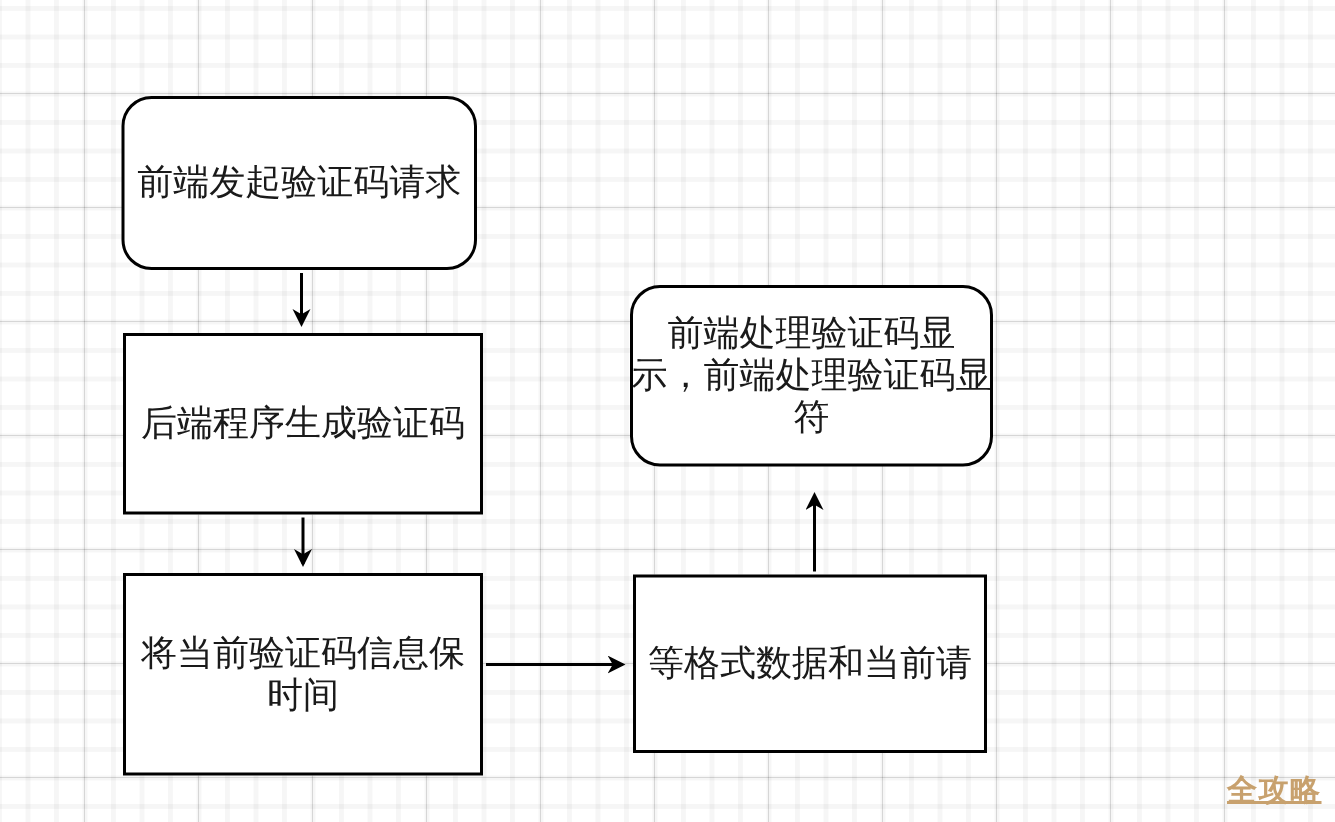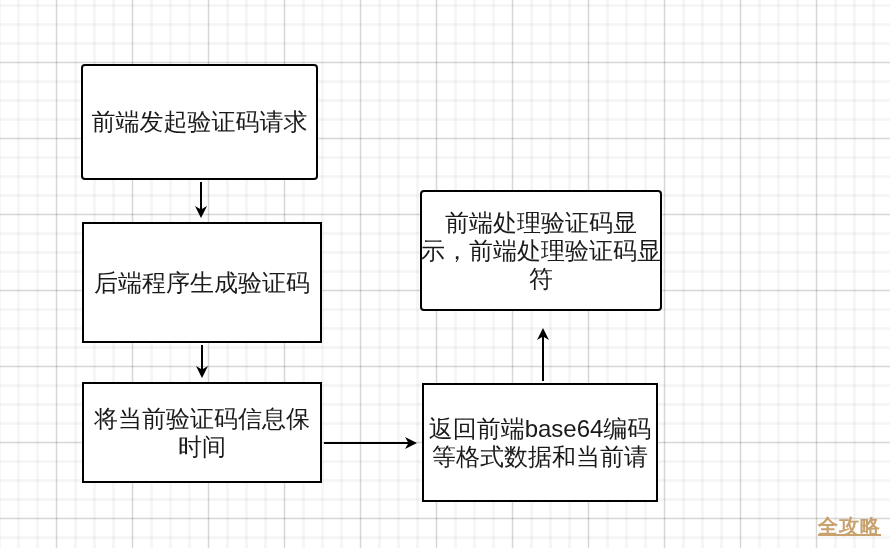--- a/index.html
+++ b/index.html
@@ -35,21 +35,21 @@
     display: flex;
     flex-direction: column;
     align-items: center;
     justify-content: center;
     color: #1a1a1a;
     font-size: 24px;
     line-height: 28px;
     text-align: center;
   }
   .node .line { white-space: nowrap; }
-  .rounded { border-radius: 4px; }
+  .rounded { border-radius: 20px; }
   .watermark {
     position: absolute;
     left: 818px;
     top: 513px;
     font-size: 20px;
     font-weight: bold;
     color: #c49a62;
     opacity: 0.92;
     letter-spacing: 1px;
     white-space: nowrap;
@@ -74,27 +74,26 @@
   </svg>
 
   <div class="node rounded" style="left:81px; top:64px; width:237px; height:116px;">
     <div class="line">前端发起验证码请求</div>
   </div>
 
   <div class="node" style="left:82px; top:222px; width:240px; height:121px;text-align:center;">
     <div class="line">后端程序生成验证码</div>
   </div>
 
-  <div class="node" style="left:82px; top:382px; width:240px; height:101px;">
+  <div class="node" style="left:82px; top:382px; width:240px; height:135px;">
     <div class="line">将当前验证码信息保</div>
     <div class="line">时间</div>
   </div>
 
   <div class="node" style="left:422px; top:383px; width:236px; height:119px;">
-    <div class="line">返回前端base64编码</div>
     <div class="line">等格式数据和当前请</div>
   </div>
 
   <div class="node rounded" style="left:420px; top:190px; width:242px; height:121px;">
     <div class="line">前端处理验证码显</div>
     <div class="line">示，前端处理验证码显</div>
     <div class="line">符</div>
   </div>
 
   <div class="watermark">全攻略</div>

